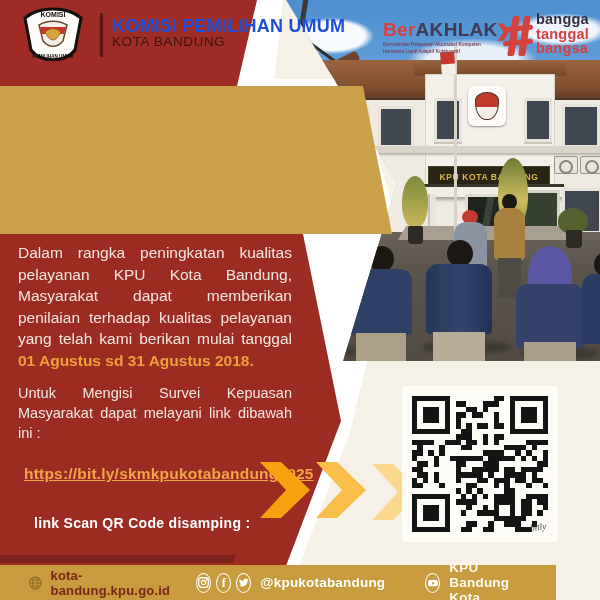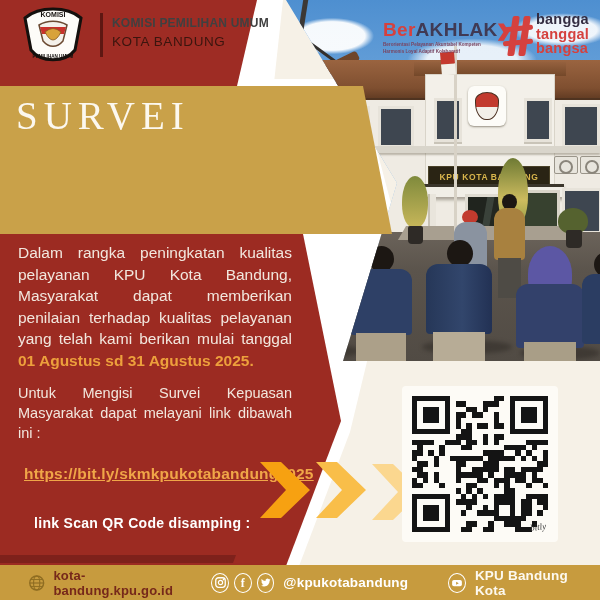--- a/index.html
+++ b/index.html
@@ -73,21 +73,21 @@
   #hash .h1{left:-2px;top:10px;width:30px;height:5px;transform:rotate(-6deg);}
   #hash .h2{left:-2px;top:24px;width:30px;height:5px;transform:rotate(-6deg);}
   #bangga .txt{font-size:14.5px;font-weight:bold;line-height:14.5px;letter-spacing:.2px;}
   #bangga .l1{color:#332D42;}
   #bangga .l2,#bangga .l3{color:#D5413E;}
 
   
   #banner{clip-path:polygon(0px 0px,257px 0px,237px 86px,0px 86px);background:#9E2C24;position:absolute;left:0;top:0;width:600px;height:600px;}
   #kpu-logo{left:12px;top:3px;}
   #divider{left:100px;top:13px;width:3px;height:44px;background:#5E1712;}
-  #org-name{left:112px;top:16px;font-size:12px;font-weight:bold;color:#404040;letter-spacing:.2px;}
+  #org-name{left:112px;top:16px;font-size:18px;font-weight:bold;color:#1d4ed8;letter-spacing:.2px;}
   #org-city{left:112px;top:34px;font-size:13.5px;color:#3B150E;letter-spacing:.6px;}
 
   
   #gold{clip-path:polygon(0px 86px,363px 86px,392px 234px,0px 234px);background:#C9A149;position:absolute;left:0;top:0;width:600px;height:600px;}
   #title{left:16px;top:92px;color:#FCF8EF;font-family:"Liberation Serif",serif;font-size:39px;line-height:47px;letter-spacing:6px;font-weight:500;}
 
   
   #maroon{clip-path:polygon(0px 234px,303px 234px,341px 421px,286px 566px,0px 566px);background:#9C2B22;position:absolute;left:0;top:0;width:600px;height:600px;}
   #maroon-strip{clip-path:polygon(0px 555px,236px 555px,233px 563px,0px 563px);background:#7E211B;position:absolute;left:0;top:0;width:600px;height:600px;}
   #maroon-content{left:0;top:242px;width:322px;padding:0 30px 0 18px;box-sizing:border-box;}
@@ -101,21 +101,21 @@
   .chevron{position:absolute;width:50px;height:56px;clip-path:polygon(0% 0%,42% 0%,100% 50%,42% 100%,0% 100%,52% 50%);}
   #chev1{left:260px;top:462px;background:#F7A111;}
   #chev2{left:316px;top:462px;background:#F9BE49;}
   #chev3{left:372px;top:464px;background:#FBD78F;}
 
   
   #qr-box{left:402px;top:386px;width:156px;height:156px;background:#FDFBF6;border-radius:4px;display:flex;align-items:center;justify-content:center;}
   #qr-caption{position:absolute;right:12px;bottom:10px;font-size:9px;font-style:italic;color:#3A3A3A;font-family:"Liberation Serif",serif;transform:rotate(-8deg);}
 
   
-  #footer{left:0;top:565px;width:600px;height:35px;background:#C79B3E;display:flex;align-items:center;box-sizing:border-box;padding:0 14px 0 28px;}
+  #footer{left:0;top:565px;width:556px;height:35px;background:#C79B3E;display:flex;align-items:center;box-sizing:border-box;padding:0 14px 0 28px;}
   #site-label{font-size:13px;font-weight:bold;color:#76281A;margin-left:8px;letter-spacing:.2px;}
   .circ{width:20px;height:20px;border:1.7px solid #FFFFFF;border-radius:50%;display:flex;align-items:center;justify-content:center;box-sizing:border-box;}
   #handle-label{font-size:13.5px;font-weight:bold;color:#FFFFFF;margin-left:9px;letter-spacing:.2px;}
   #yt-label{font-size:13.5px;font-weight:bold;color:#FDF9F0;margin-left:9px;letter-spacing:.2px;}
 </style>
 </head>
 <body>
 
 <div id="poster">
 
@@ -249,27 +249,26 @@
     <path d="M27 22 C35 17 47 17 55 22 L51 38 C45 45 37 45 31 38 Z" fill="#F4F1EA" stroke="#6B4A32" stroke-width="1.5"></path>
     <path d="M28 24 L54 24 L52 31 L30 31 Z" fill="#C8322B"></path>
     <path d="M33 29 q8 -7 16 0 q-4 8 -8 8 q-4 0 -8 -8" fill="#D8A23A" stroke="#8A5A20" stroke-width=".8"></path>
   </svg>
   <div class="abs" id="divider"></div>
   <div class="abs" id="org-name">KOMISI PEMILIHAN UMUM</div>
   <div class="abs" id="org-city">KOTA BANDUNG</div>
 
   <div id="gold"></div>
   <div class="abs" id="title">
-    <div>SURVEI</div>
   </div>
 
   <div id="maroon"></div>
   <div id="maroon-strip"></div>
   <div class="abs" id="maroon-content">
-    <p id="para1"><span>Dalam rangka peningkatan kualitas pelayanan KPU Kota Bandung, Masyarakat dapat memberikan penilaian terhadap kualitas pelayanan yang telah kami berikan mulai tanggal </span><span class="hl">01 Agustus sd 31 Agustus 2025.</span></p>
+    <p id="para1"><span>Dalam rangka peningkatan kualitas pelayanan KPU Kota Bandung, Masyarakat dapat memberikan penilaian terhadap kualitas pelayanan yang telah kami berikan mulai tanggal </span><span class="hl">01 Agustus sd 31 Agustus 2018.</span></p>
     <p id="para2">Untuk Mengisi Survei Kepuasan Masyarakat dapat melayani link dibawah ini :</p>
     <a id="link" href="#">https://bit.ly/skmkpukotabandung2025</a>
     <div id="qr-label">link  Scan QR Code disamping :</div>
   </div>
 
   <div class="chevron" id="chev1"></div>
   <div class="chevron" id="chev2"></div>
   <div class="chevron" id="chev3"></div>
 
   <div class="abs" id="qr-box">

